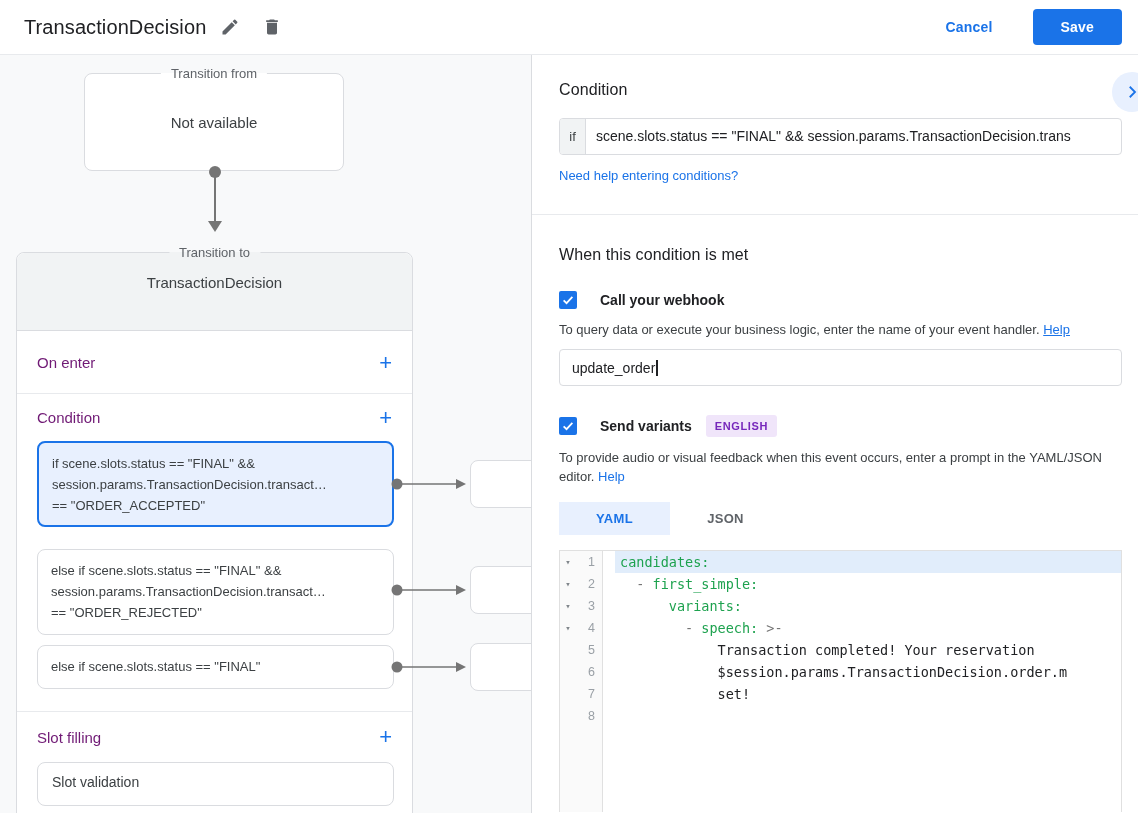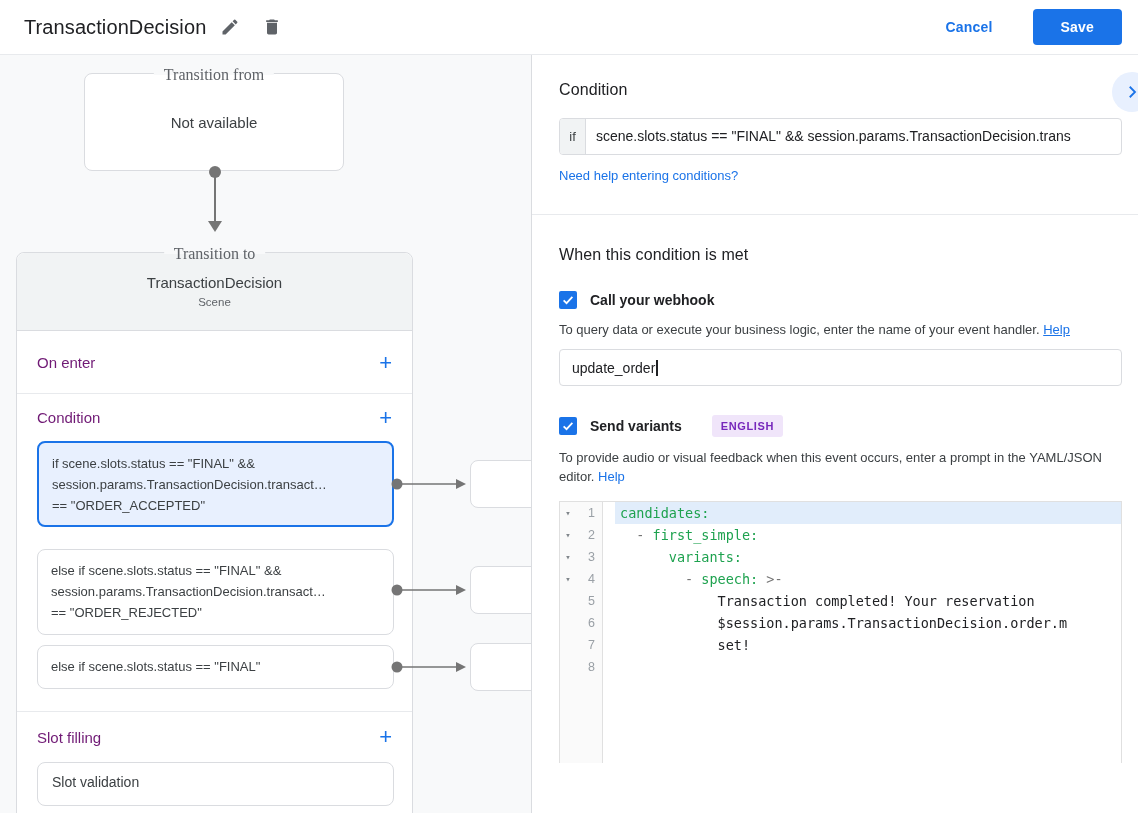--- a/index.html
+++ b/index.html
@@ -17,22 +17,22 @@
   .cancel-btn { border:none; background:transparent; color:#1a73e8; font-weight:bold;
     font-size:14px; padding:9px 18px; cursor:pointer; letter-spacing:.2px; }
   .save-btn { border:none; background:#1a73e8; color:#fff; font-weight:bold; font-size:14px;
     padding:10px 28px; border-radius:4px; cursor:pointer; margin-left:22px; letter-spacing:.2px; }
 
   
   .diagram { position:absolute; left:0; top:55px; width:531px; height:758px;
     background:#f8f9fa; overflow:hidden; }
   .node-box { position:absolute; background:#fff; border:1px solid #dadce0; border-radius:8px; }
   .legend { position:absolute; top:-8px; left:50%; transform:translateX(-50%);
-    font-size:16px; color:#5f6368; padding:0 10px; white-space:nowrap;
-    background:linear-gradient(#f8f9fa 50%, #ffffff 50%);font-family:Liberation Serif, serif; }
+    font-size:13px; color:#5f6368; padding:0 10px; white-space:nowrap;
+    background:linear-gradient(#f8f9fa 50%, #ffffff 50%); }
   .from-box { left:84px; top:18px; width:260px; height:98px; display:flex;
     align-items:center; justify-content:center; }
   .from-box .content { font-size:15px; color:#3c4043; }
 
   .scene-card { position:absolute; left:16px; top:197px; width:397px; height:640px;
     background:#fff; border:1px solid #dadce0; border-radius:8px; }
   .scene-card .legend { background:linear-gradient(#f8f9fa 50%, #f1f3f4 50%); }
   .scene-header { height:78px; background:#f1f3f4; border-bottom:1px solid #dadce0;
     border-radius:8px 8px 0 0; text-align:center; padding-top:21px; }
   .scene-name { font-size:15px; color:#3c4043; }
@@ -73,22 +73,22 @@
   .if-value { flex:1; font-size:14px; color:#202124; line-height:35px; padding:0 10px;
     white-space:nowrap; overflow:hidden; }
   .help-link { display:inline-block; margin-top:13px; font-size:13px; color:#1a73e8;
     text-decoration:none; cursor:pointer; }
 
   .sec-met { padding:31px 16px 0 27px; }
   .check-row { display:flex; align-items:center; margin-top:27px; }
   .checkbox { width:18px; height:18px; border-radius:2px; background:#1a73e8; cursor:pointer;
     display:flex; align-items:center; justify-content:center; flex:none; }
   .checkbox svg { width:14px; height:14px; }
-  .check-label { margin-left:13px; font-size:14px; font-weight:bold; color:#202124; }
-  .lang-badge { margin-left:30px; background:#f0e5fa; color:#7627bb; font-size:11px;
+  .check-label { margin-left:23px; font-size:14px; font-weight:bold; color:#202124; }
+  .lang-badge { margin-left:14px; background:#f0e5fa; color:#7627bb; font-size:11px;
     font-weight:bold; letter-spacing:.6px; padding:5px 9px; border-radius:3px; }
   .desc { margin-top:11px; font-size:13px; color:#3c4043; line-height:19px; max-width:553px; }
   .desc a { color:#1a73e8; cursor:pointer; }
   .desc a.u { text-decoration:underline; }
   .desc a.nu { text-decoration:none; }
   .text-input { margin-top:10px; height:37px; border:1px solid #dadce0; border-radius:4px;
     display:flex; align-items:center; padding:0 12px; font-size:14px; color:#202124;
     cursor:text; background:#fff; }
   .caret { display:inline-block; width:1.5px; height:16px; background:#202124; margin-left:1px; }
 
@@ -142,21 +142,20 @@
 
   <div class="node-box from-box">
     <span class="legend">Transition from</span>
     <span class="content">Not available</span>
   </div>
 
   <div class="scene-card">
     <span class="legend">Transition to</span>
     <div class="scene-header">
       <div class="scene-name">TransactionDecision</div>
-      <div class="scene-type">Scene</div>
     </div>
 
     <div class="card-row" style="top:79px; height:61px;">
       <span class="row-label">On enter</span>
       <button class="plus-btn">+</button>
     </div>
     <div class="row-divider" style="top:140px;"></div>
 
     <div class="card-row" style="top:141px; height:47px;">
       <span class="row-label">Condition</span>
@@ -263,20 +262,24 @@
         </span>
       </div>
       <span class="check-label">Send variants</span>
       <span class="lang-badge">ENGLISH</span>
     </div>
     <div class="desc">
       <span>To provide audio or visual feedback when this event occurs, enter a prompt in the YAML/JSON editor.</span>
       <a class="nu">Help</a>
     </div>
 
+    <div class="tabs">
+      <div class="tab active">YAML</div>
+      <div class="tab">JSON</div>
+    </div>
 
     <div class="editor" id="yaml-editor">
         <div class="ed-row">
           <div class="ed-fold">▾</div>
           <div class="ed-num">1</div>
           <div class="ed-code hl"><span class="tk-key">candidates:</span></div>
         </div>
         <div class="ed-row">
           <div class="ed-fold">▾</div>
           <div class="ed-num">2</div>

